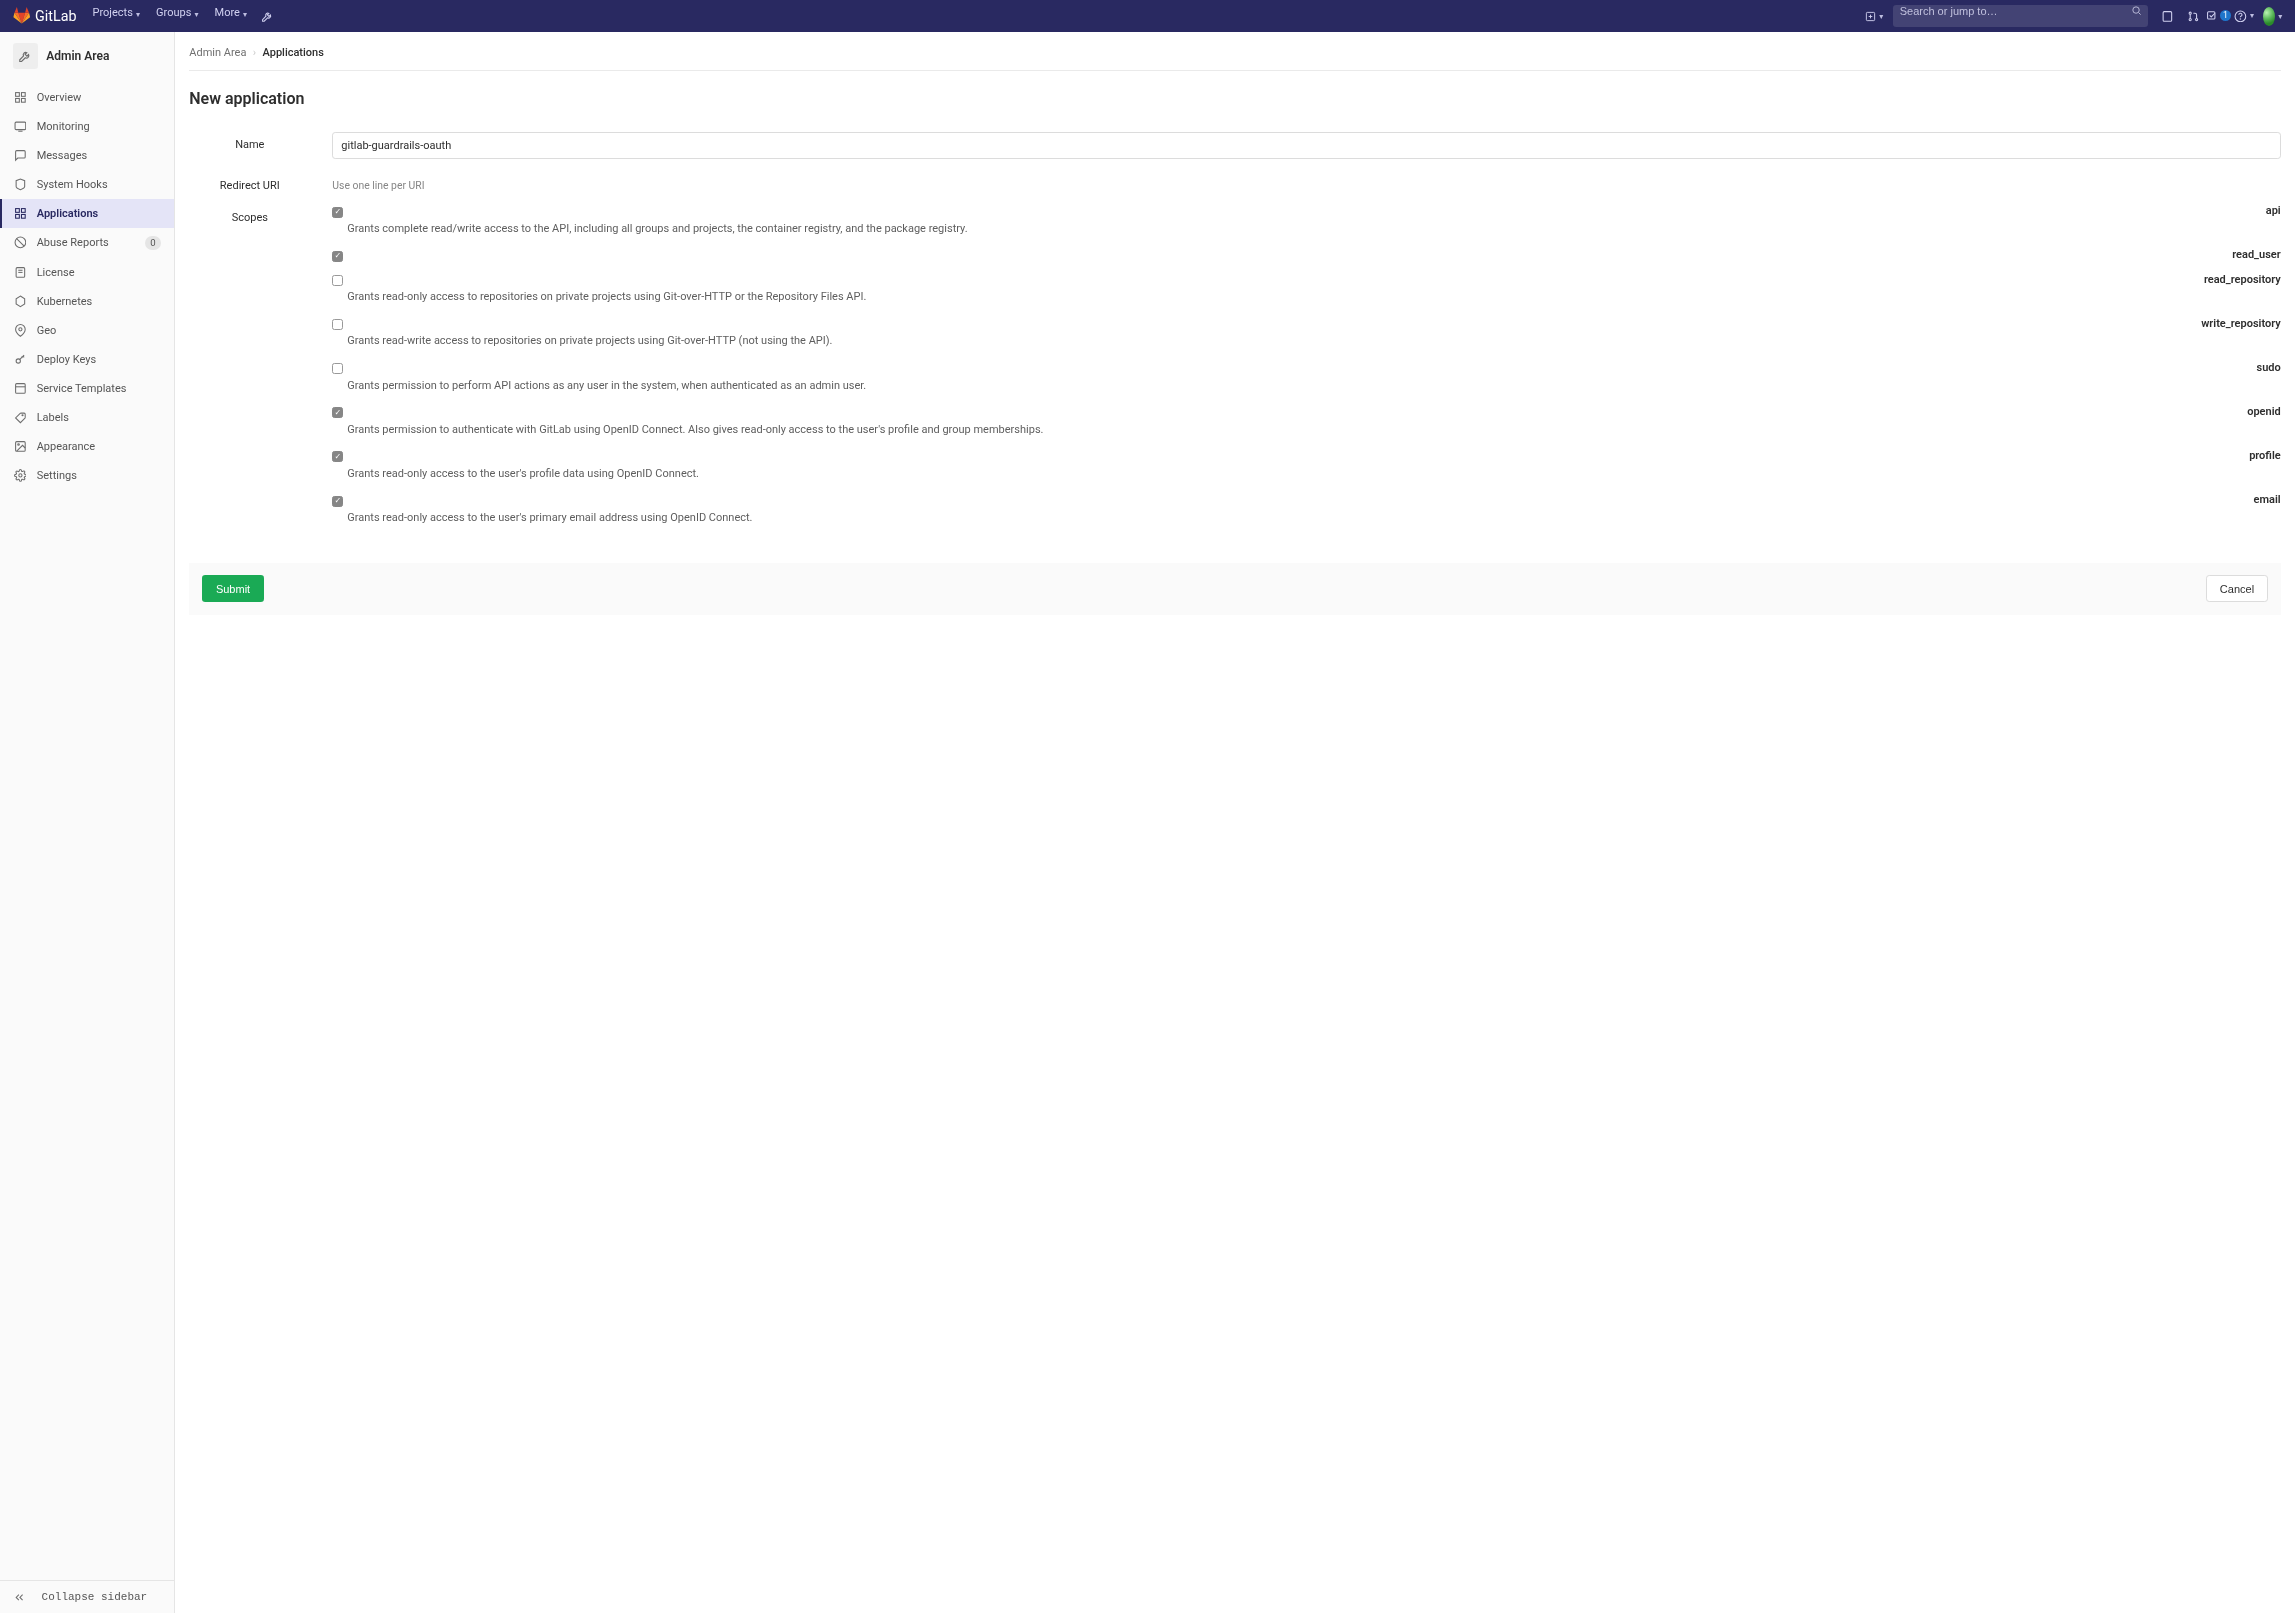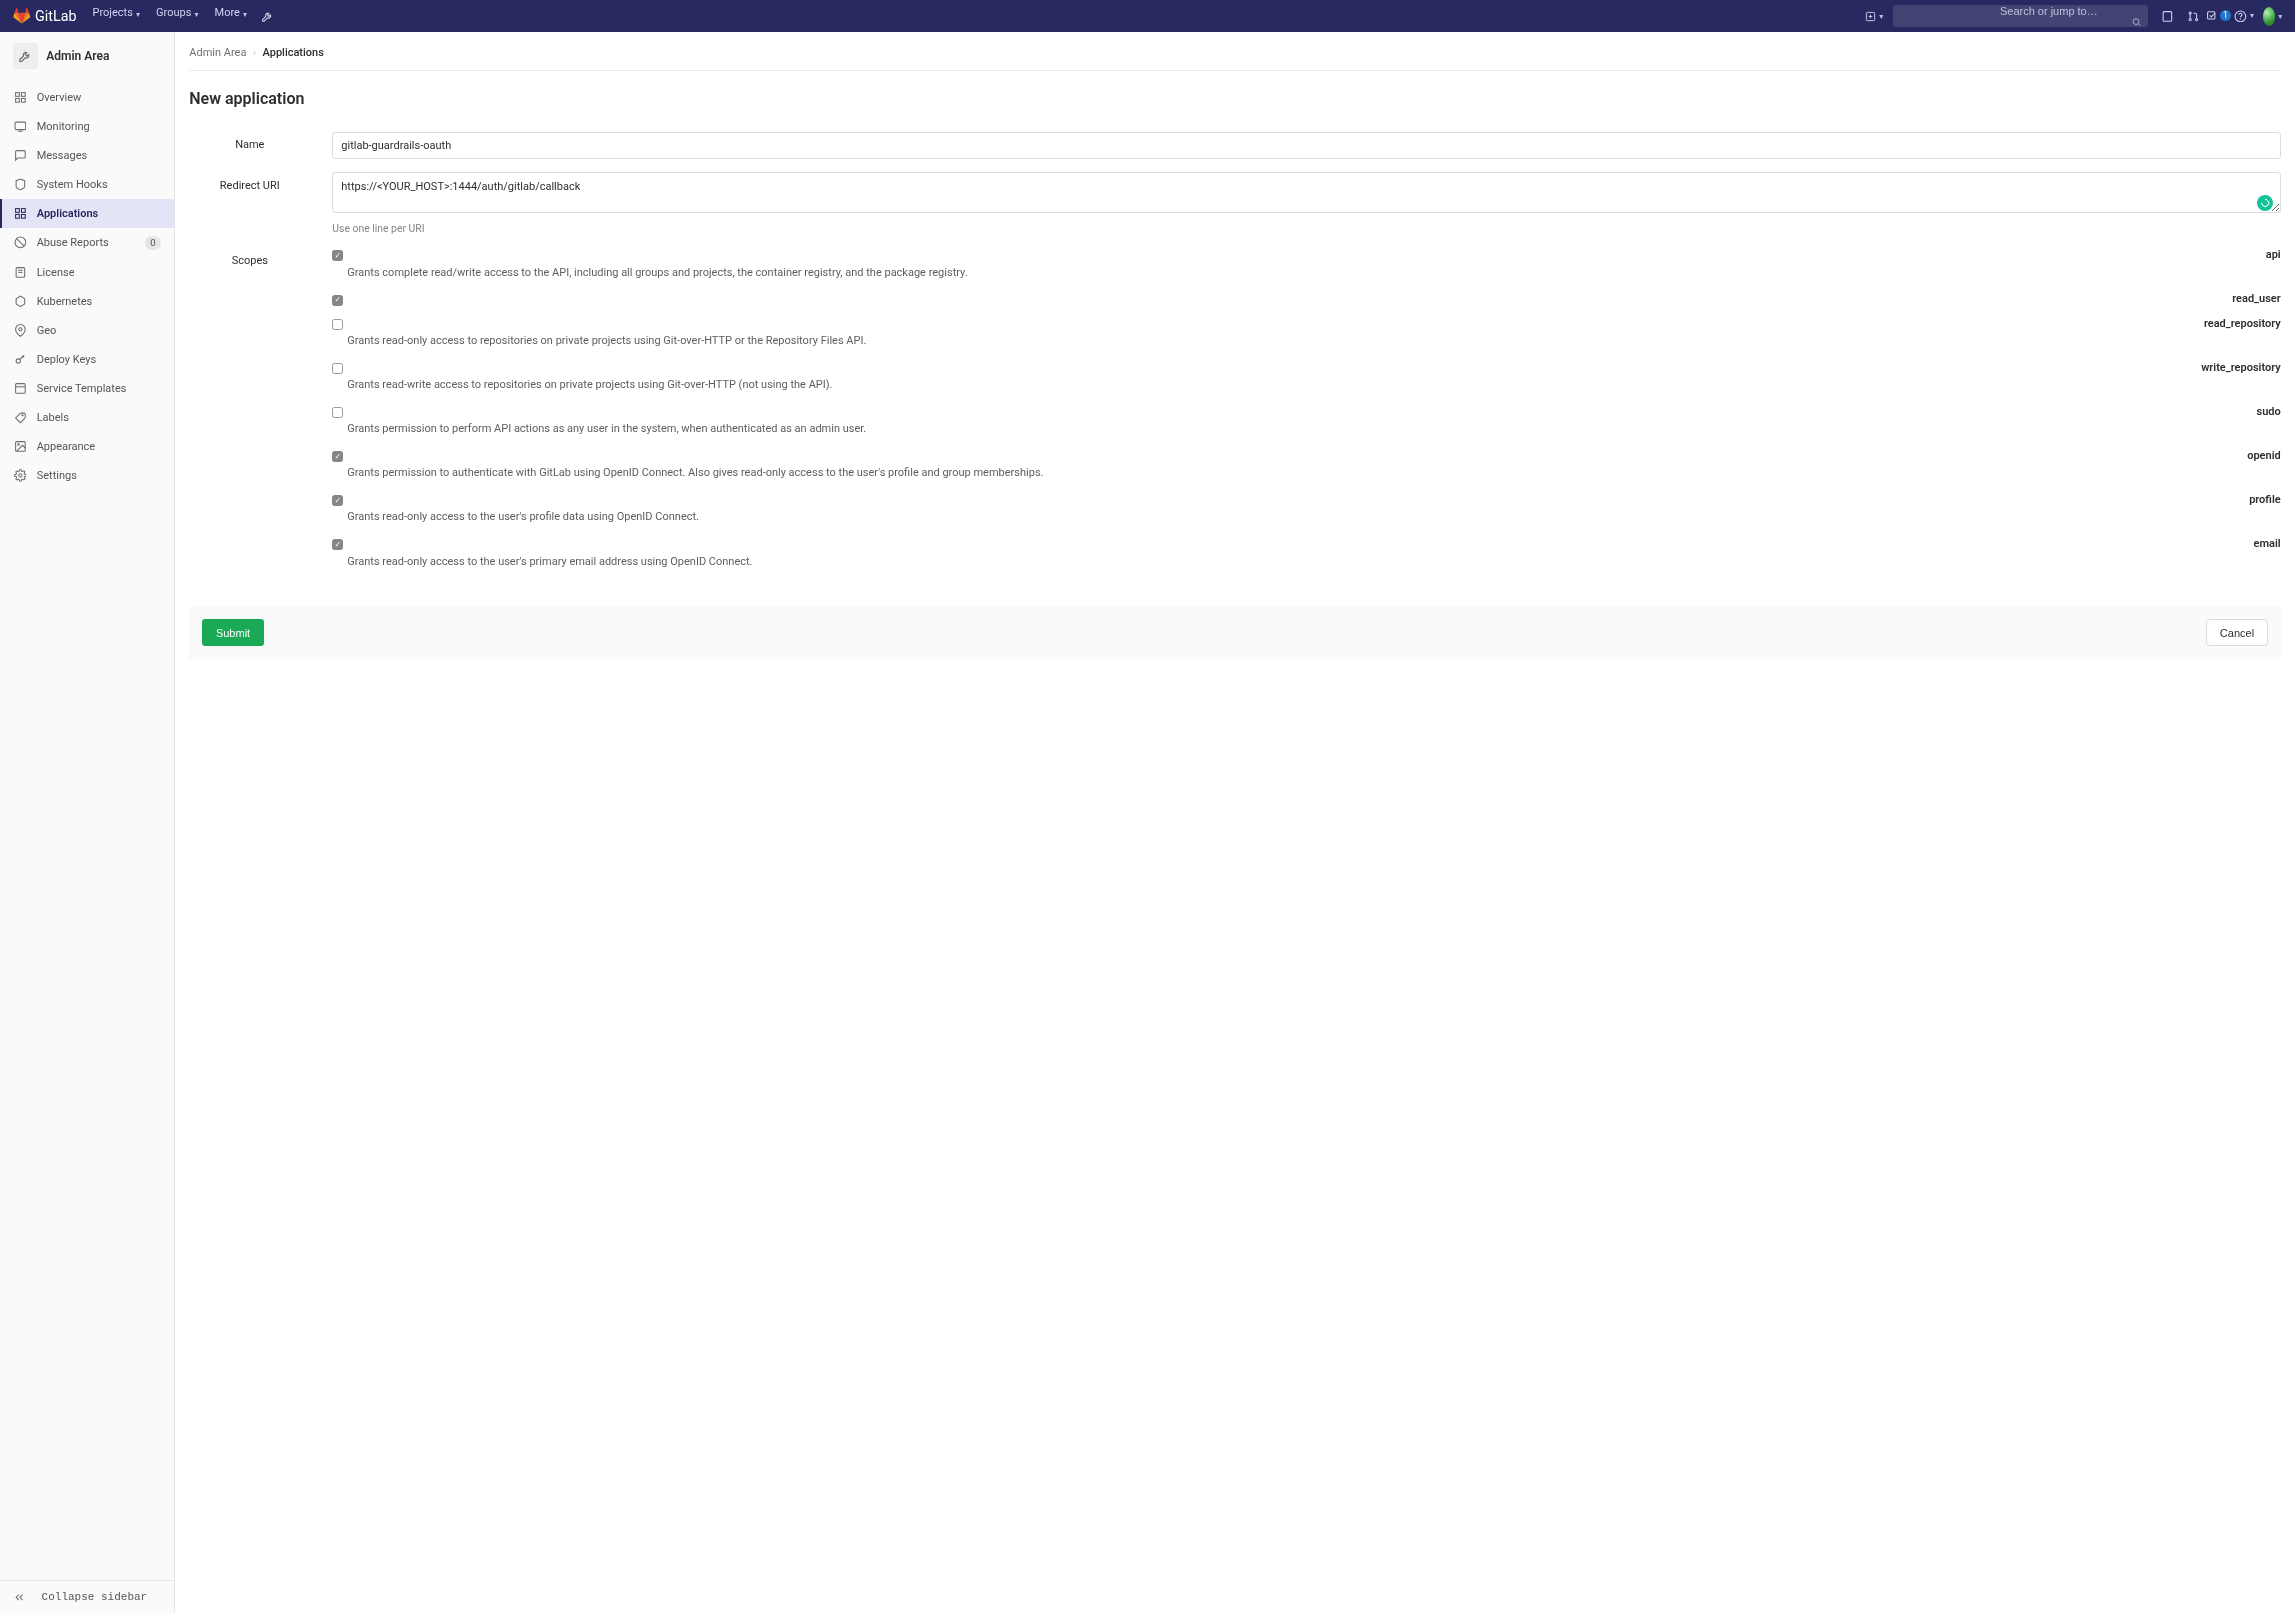--- a/index.html
+++ b/index.html
@@ -24,25 +24,24 @@
   left: 0;
   z-index: 100;
 }
 .navbar .logo-wrap { display:flex; align-items:center; gap:4.8px; margin-right:8px;}
 .navbar .brand { font-weight:400; font-size:14.3px; }
 .navbar .nav-item { display:flex; align-items:flex-end; padding: 13px 8px; height:100%; cursor:pointer; color:#d1d1f0; }
 .navbar .spacer { flex:1; }
 .navbar .search {
   background: rgba(255,255,255,0.12);
   border-radius:3.2px;
-  display:flex; align-items:flex-end;
+  display:flex; align-items:flex-start;
   width: 255px; height:22px;
   padding: 0 6.4px;
   margin: 0 6.4px;
-  flex-direction: column;
 }
 .navbar .search input {
   background: transparent; border:none; outline:none; color:#d1d1f0; flex:1; font-size:11px;
 }
 .navbar .search input::placeholder { color:#c0c0dd; }
 .navbar .iconbtn { width:25.5px; display:flex; align-items:center; justify-content:center; cursor:pointer; color:#d1d1f0; position:relative;}
 .navbar .badge-count {
   background:#1f75cb; color:#fff; font-size:8.8px; border-radius:6.4px; padding:0 3.2px; margin-left:1.6px; line-height:11px;
 }
 .navbar .avatar {
@@ -399,24 +398,20 @@
       <div class="row">
         <div class="lbl">Name</div>
         <div class="fld">
           <input type="text" value="gitlab-guardrails-oauth" style="">
         </div>
       </div>
 
       <div class="row">
         <div class="lbl">Redirect URI</div>
         <div class="fld">
-          <div class="textarea-wrap">
-            <textarea style="">https://&lt;YOUR_HOST&gt;:1444/auth/gitlab/callback</textarea>
-            <div class="grammarly"></div>
-          </div>
           <div class="hint">Use one line per URI</div>
         </div>
       </div>
 
 
       <div class="row">
         <div class="lbl">Scopes</div>
         <div class="fld" id="scopes-list">
             <div class="scope-item">
               <div class="scope-head">

